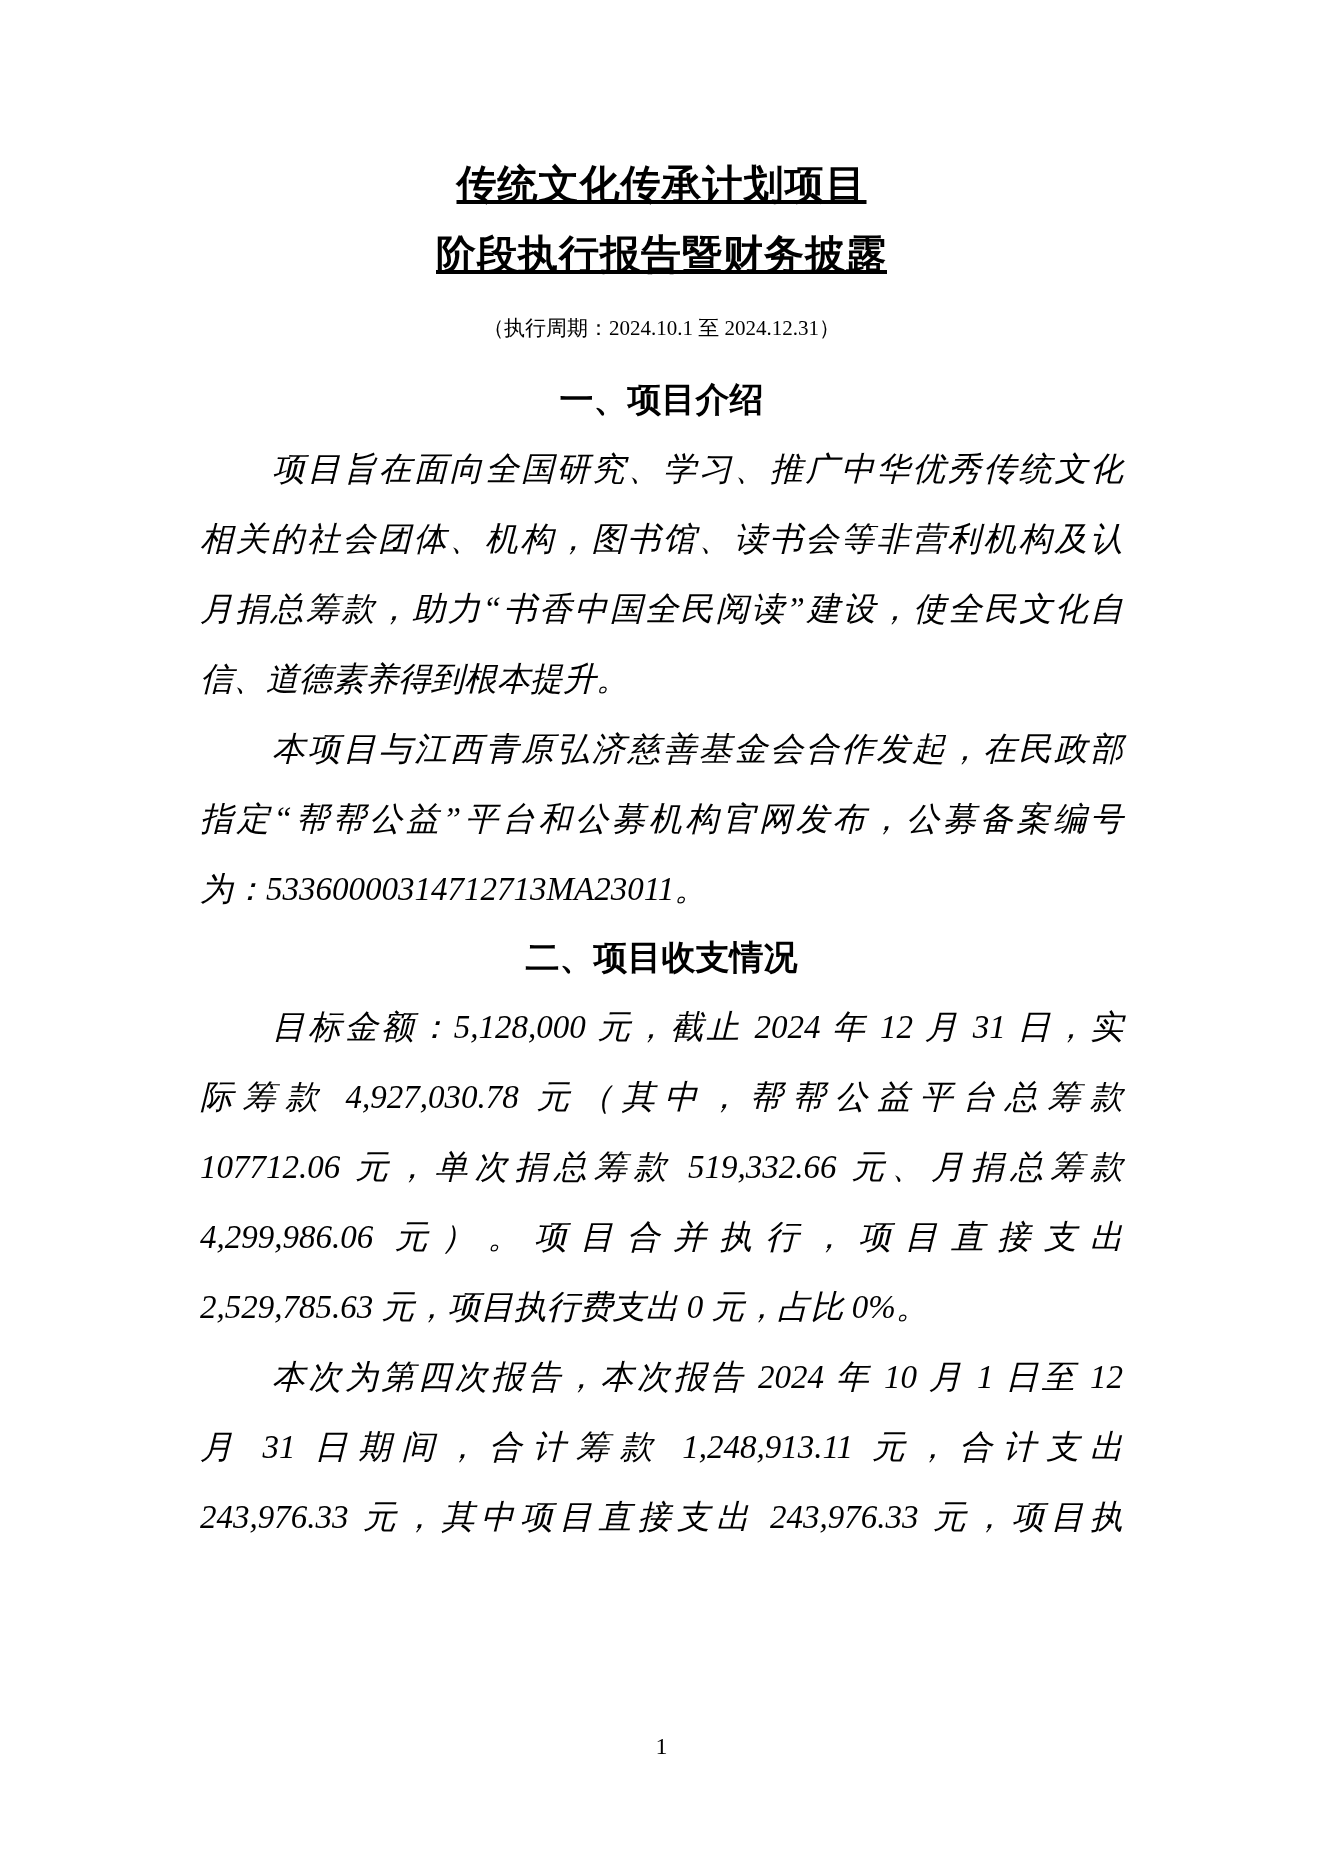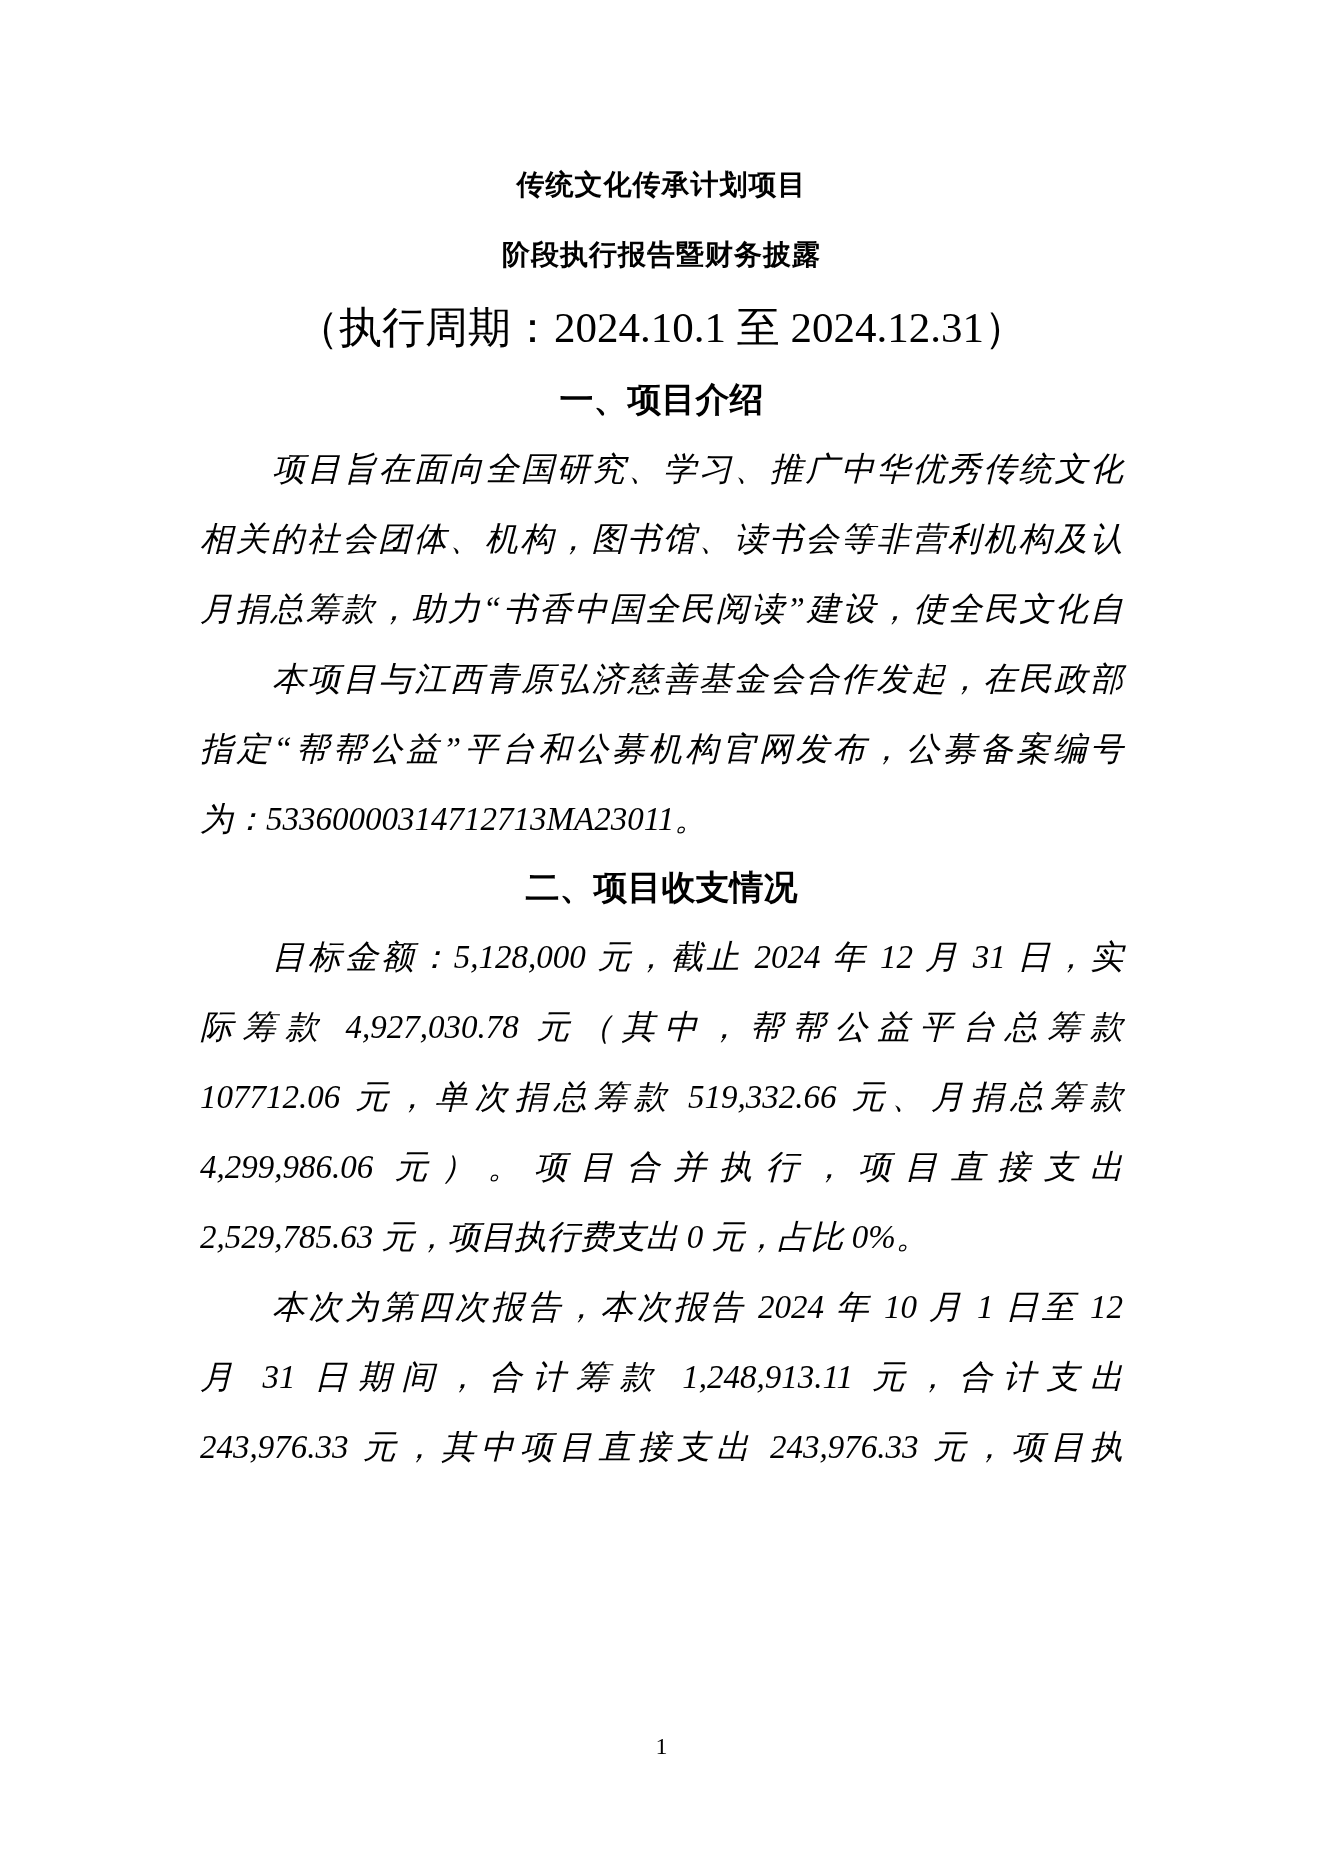--- a/index.html
+++ b/index.html
@@ -22,28 +22,29 @@
     top: 150px;
     width: 923px;
   }
   .tline {
     height: 70px;
     line-height: 70px;
     text-align: center;
     white-space: nowrap;
   }
   .title {
-    font-size: 28px;
+    font-size: 40px;
     font-weight: 700;
     letter-spacing: 1px;
+    text-decoration: underline;
   }
   .period {
     height: 76px;
     line-height: 76px;
-    font-size: 43px;
+    font-size: 21px;
     font-family: Liberation Serif, serif;
   }
   .heading {
     height: 68px;
     line-height: 68px;
     font-size: 34px;
     font-weight: 700;
     text-align: center;
   }
   .line {
@@ -82,20 +83,21 @@
 
     <div class="tline title">传统文化传承计划项目</div>
     <div class="tline title">阶段执行报告暨财务披露</div>
     <div class="tline period">（执行周期：2024.10.1 至 2024.12.31）</div>
 
     <div class="heading">一、项目介绍</div>
 
     <div class="line indent">项目旨在面向全国研究、学习、推广中华优秀传统文化</div>
     <div class="line">相关的社会团体、机构，图书馆、读书会等非营利机构及认</div>
     <div class="line">月捐总筹款，助力“书香中国全民阅读”建设，使全民文化自</div>
+    <div class="line para-end">信、道德素养得到根本提升。</div>
 
     <div class="line indent">本项目与江西青原弘济慈善基金会合作发起，在民政部</div>
     <div class="line">指定“帮帮公益”平台和公募机构官网发布，公募备案编号</div>
     <div class="line para-end">为：53360000314712713MA23011。</div>
 
     <div class="heading">二、项目收支情况</div>
 
     <div class="line indent">目标金额：5,128,000 元，截止 2024 年 12 月 31 日，实</div>
     <div class="line">际筹款 4,927,030.78 元（其中，帮帮公益平台总筹款</div>
     <div class="line">107712.06 元，单次捐总筹款 519,332.66 元、月捐总筹款</div>

